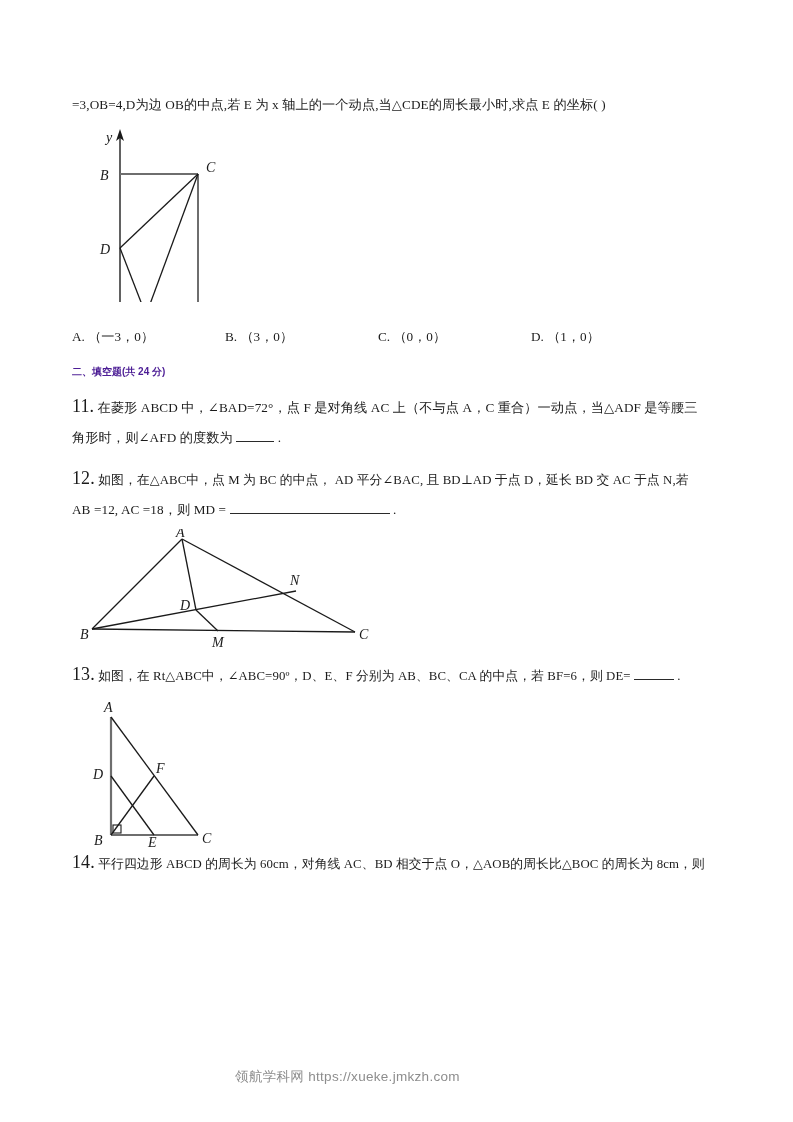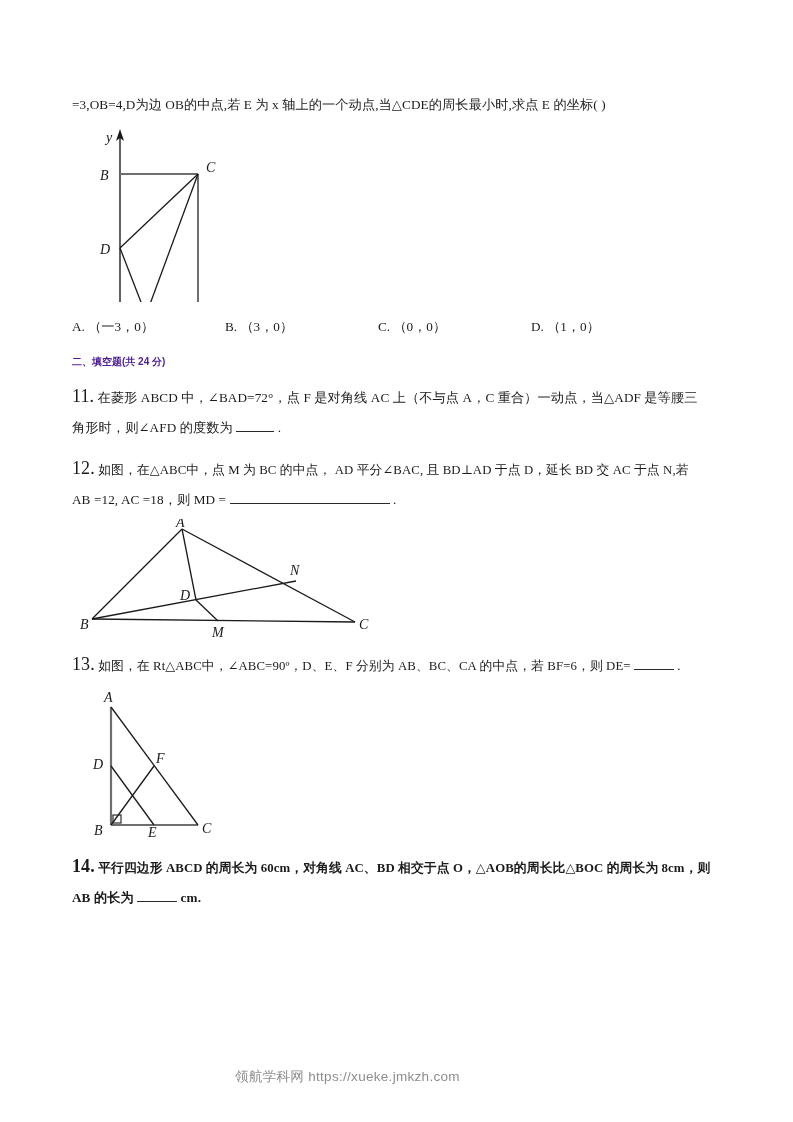--- a/index.html
+++ b/index.html
@@ -112,21 +112,21 @@
         <text class="lbl" x="126" y="50">C</text>
         <text class="lbl" x="20" y="132">D</text>
         <text class="lbl" x="58" y="213">E</text>
         <text class="lbl" x="111" y="213">A</text>
         <text class="lbl" x="18" y="213">O</text>
         <text class="lbl" x="150" y="214">x</text>
         <text class="lbl" x="26" y="20">y</text>
       </svg>
     </div>
 
-    <div class="options" style="margin-top:16px;">
+    <div class="options" style="margin-top:26px;">
       <div class="opt">
         <span>A.</span>
         <span>（一3，0）</span>
       </div>
       <div class="opt">
         <span>B.</span>
         <span>（3，0）</span>
       </div>
       <div class="opt">
         <span>C.</span>
@@ -214,29 +214,24 @@
 
         <text class="lbl" x="16" y="15">A</text>
         <text class="lbl" x="6" y="148">B</text>
         <text class="lbl" x="114" y="146">C</text>
         <text class="lbl" x="5" y="82">D</text>
         <text class="lbl" x="60" y="150">E</text>
         <text class="lbl" x="68" y="76">F</text>
       </svg>
     </div>
 
-    <div style="margin-top:14px;font-weight:bold;">
+    <div style="">
       <div class="qline" style="font-size:12.8px;">
         <span class="qnum">14.</span>
         <span>平行四边形 ABCD 的周长为 60cm，对角线 AC、BD 相交于点 O，△AOB的周长比△BOC 的周长为 8cm，则</span>
-      </div>
-      <div class="qline">
-        <span>AB 的长为</span>
-        <span class="blank-ul" style="width:40px;"></span>
-        <span>cm.</span>
       </div>
     </div>
 
 
   </div>
 
   <div class="footer">
     <span class="cn">领航学科网</span>
     <span>https://xueke.jmkzh.com</span>
   </div>

